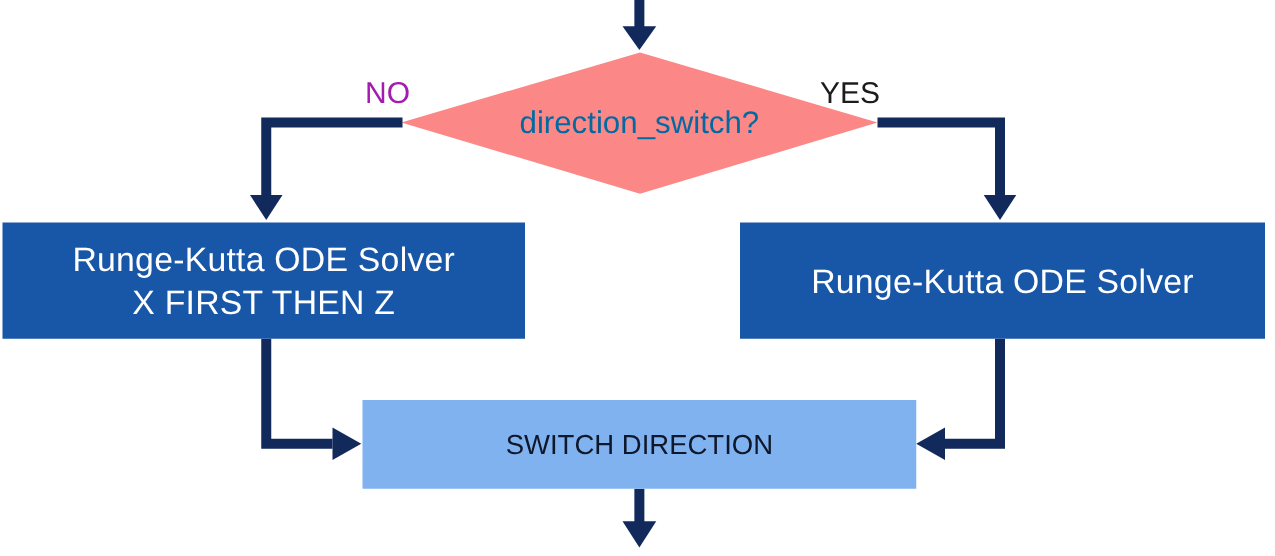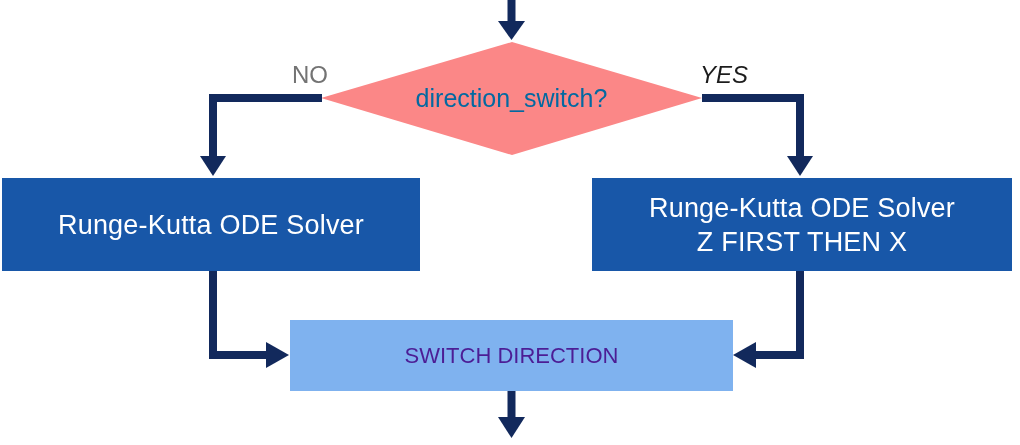--- a/index.html
+++ b/index.html
@@ -49,21 +49,21 @@
     font-size: 25px;
   }
   .branch-label {
     position: absolute;
     top: 61px;
     width: 60px;
     text-align: center;
     font-size: 24px;
   }
   #branch-no  { left: 280px; }
-  #branch-yes { left: 694px; font-style: italic; }
+  #branch-yes { left: 650px; }
 </style>
 </head>
 <body>
 
 <div id="canvas">
 
   <svg id="connectors" viewBox="0 0 1020 445">
 
     <polygon points="321,98 512,42 702,98 512,155" fill="#fb8787"></polygon>
 
@@ -81,29 +81,29 @@
 
     <polyline points="800,271 800,355 756,355" fill="none" stroke-width="8" stroke="#12295c"></polyline>
     <polygon points="756,342 756,368 733,355" fill="#12295c"></polygon>
 
     <polyline points="511.5,391 511.5,418" fill="none" stroke-width="8" stroke="#12295c"></polyline>
     <polygon points="498,417 525,417 511.5,438" fill="#12295c"></polygon>
   </svg>
 
   <div class="decision-label" style="color: #0369a1;">direction_switch?</div>
 
-  <div id="branch-no" class="branch-label" style="color: #737373;">NO</div>
+  <div id="branch-no" class="branch-label" style="color: #a21caf;">NO</div>
   <div id="branch-yes" class="branch-label" style="color: rgb(28, 28, 28);">YES</div>
 
   <div class="node solver-box" style="left: 2px; top: 178px; width: 418px; height: 93px; background-color: rgb(24, 87, 168); color: rgb(255, 255, 255);">
     <div>Runge-Kutta ODE Solver</div>
+    <div>X FIRST THEN Z</div>
   </div>
 
   <div class="node solver-box" style="left: 592px; top: 178px; width: 420px; height: 93px; background-color: rgb(24, 87, 168); color: rgb(255, 255, 255);">
     <div>Runge-Kutta ODE Solver</div>
-    <div>Z FIRST THEN X</div>
   </div>
 
-  <div class="node switch-box" style="left: 290px; top: 320px; width: 443px; height: 71px; background-color: rgb(127, 178, 239); color: #4c1d95;">
+  <div class="node switch-box" style="left: 290px; top: 320px; width: 443px; height: 71px; background-color: rgb(127, 178, 239); color: #0f172a;">
     <div>SWITCH DIRECTION</div>
   </div>
 
 </div>
 
 </body></html>

